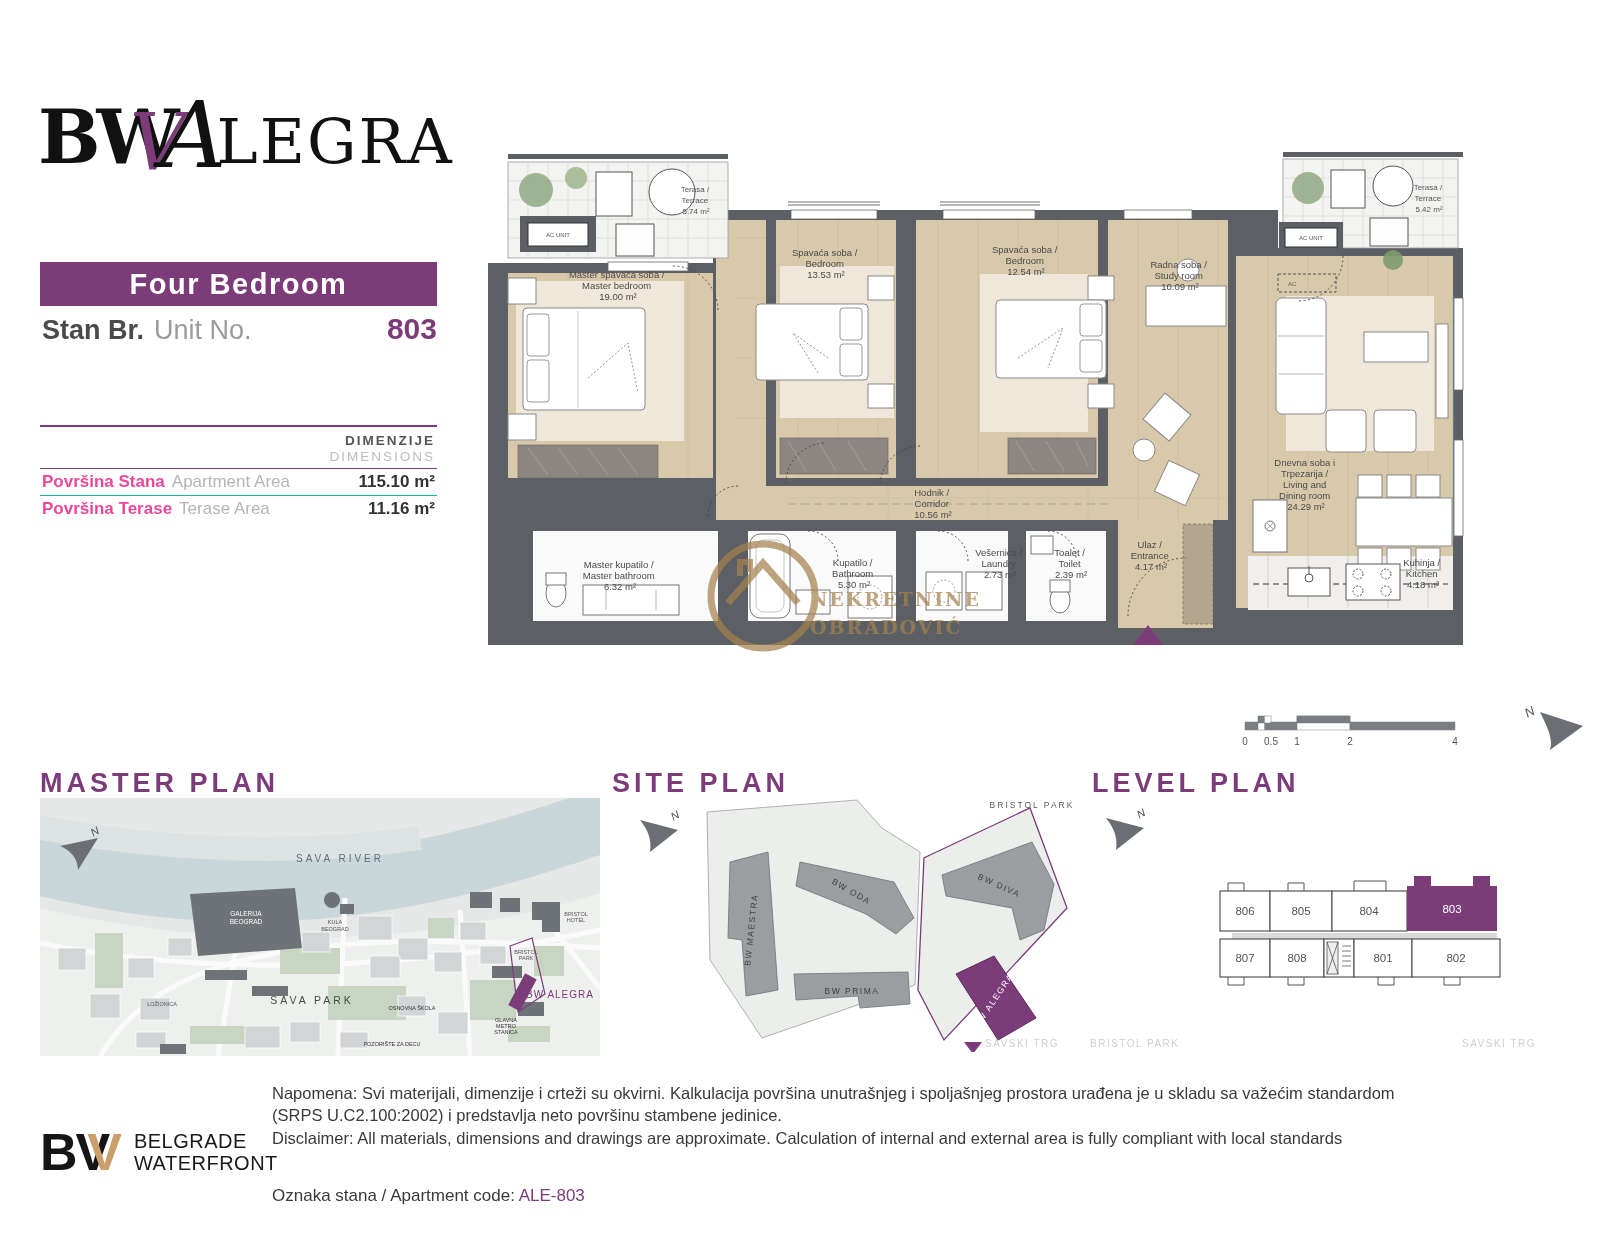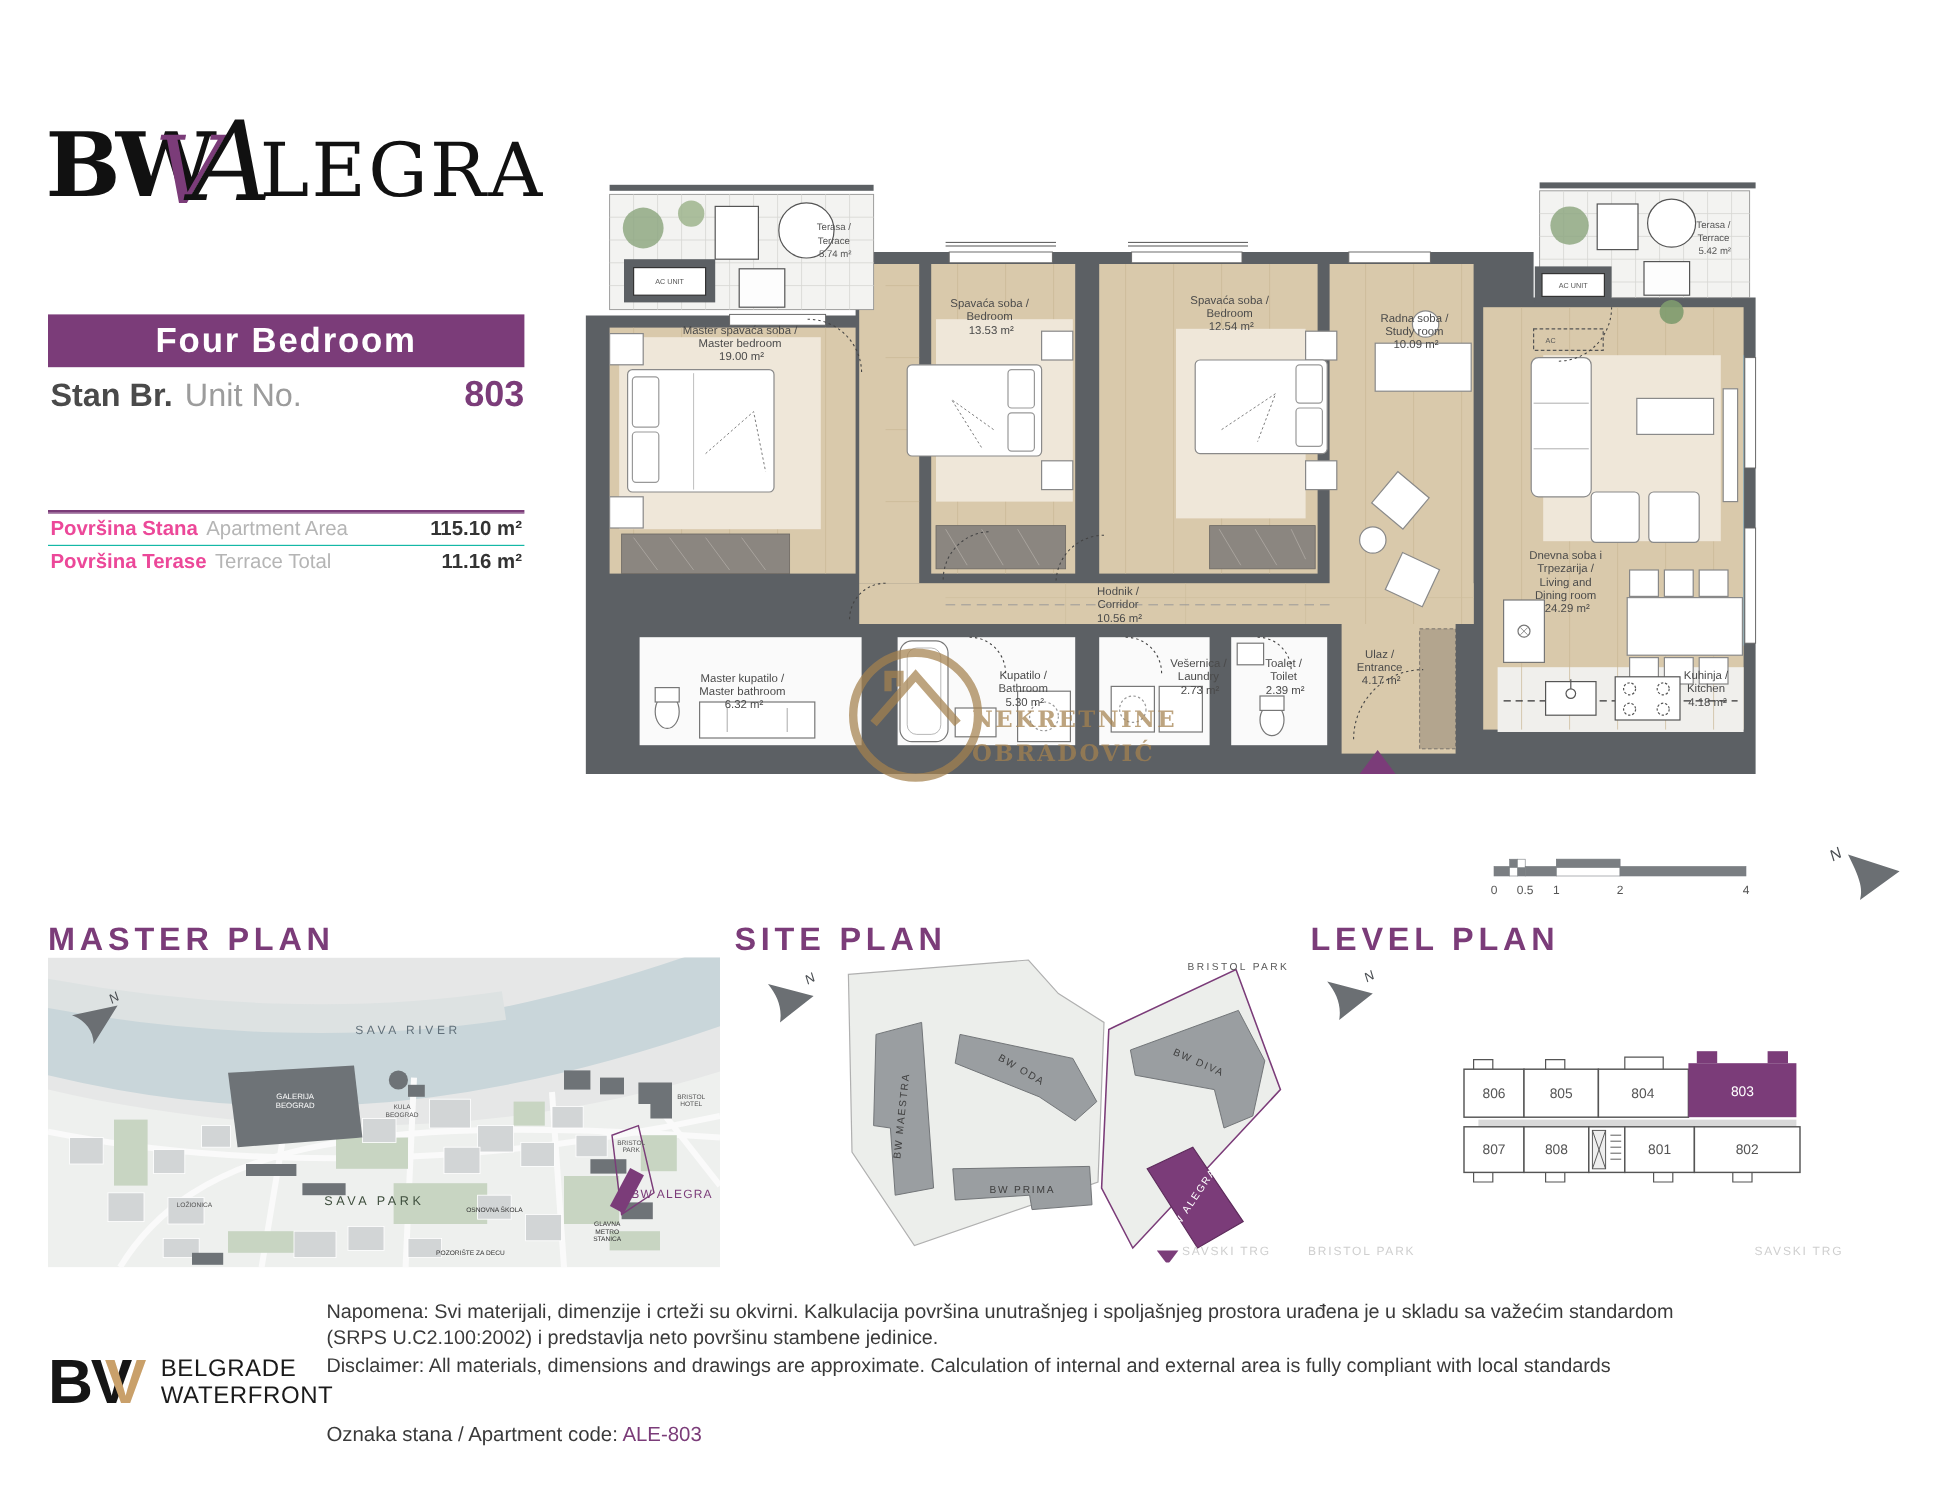--- a/index.html
+++ b/index.html
@@ -69,28 +69,32 @@
     <span class="lb">BW</span><span class="lv">V</span><span class="la">A</span><span class="lr">LEGRA</span>
   </div>
   <div class="abs unitline">
     <span class="sr">Stan Br.</span>
     <span class="en">Unit No.</span>
     <span class="num">803</span>
   </div>
 
   <div class="abs dims">
     <div class="topline"></div>
+    <div class="hdr">
+      <div class="h1">DIMENZIJE</div>
+      <div class="h2">DIMENSIONS</div>
+    </div>
     <div class="row">
       <span class="lsr">Površina Stana</span>
       <span class="len">Apartment Area</span>
       <span class="val">115.10 m²</span>
     </div>
     <div class="row">
       <span class="lsr">Površina Terase</span>
-      <span class="len">Terrace Total</span>
+      <span class="len">Terase Area</span>
       <span class="val">11.16 m²</span>
     </div>
   </div>
 
   <svg class="abs" style="left:488px;top:148px;" width="985" height="520" viewBox="0 0 985 520">
 
     <path d="M0,115 H225 V62 H790 V100 H975 V497 H0 Z" fill="#5c6064"></path>
 
     <g>
       <rect x="20" y="125" width="205" height="205" fill="#d9c9ab"></rect>

